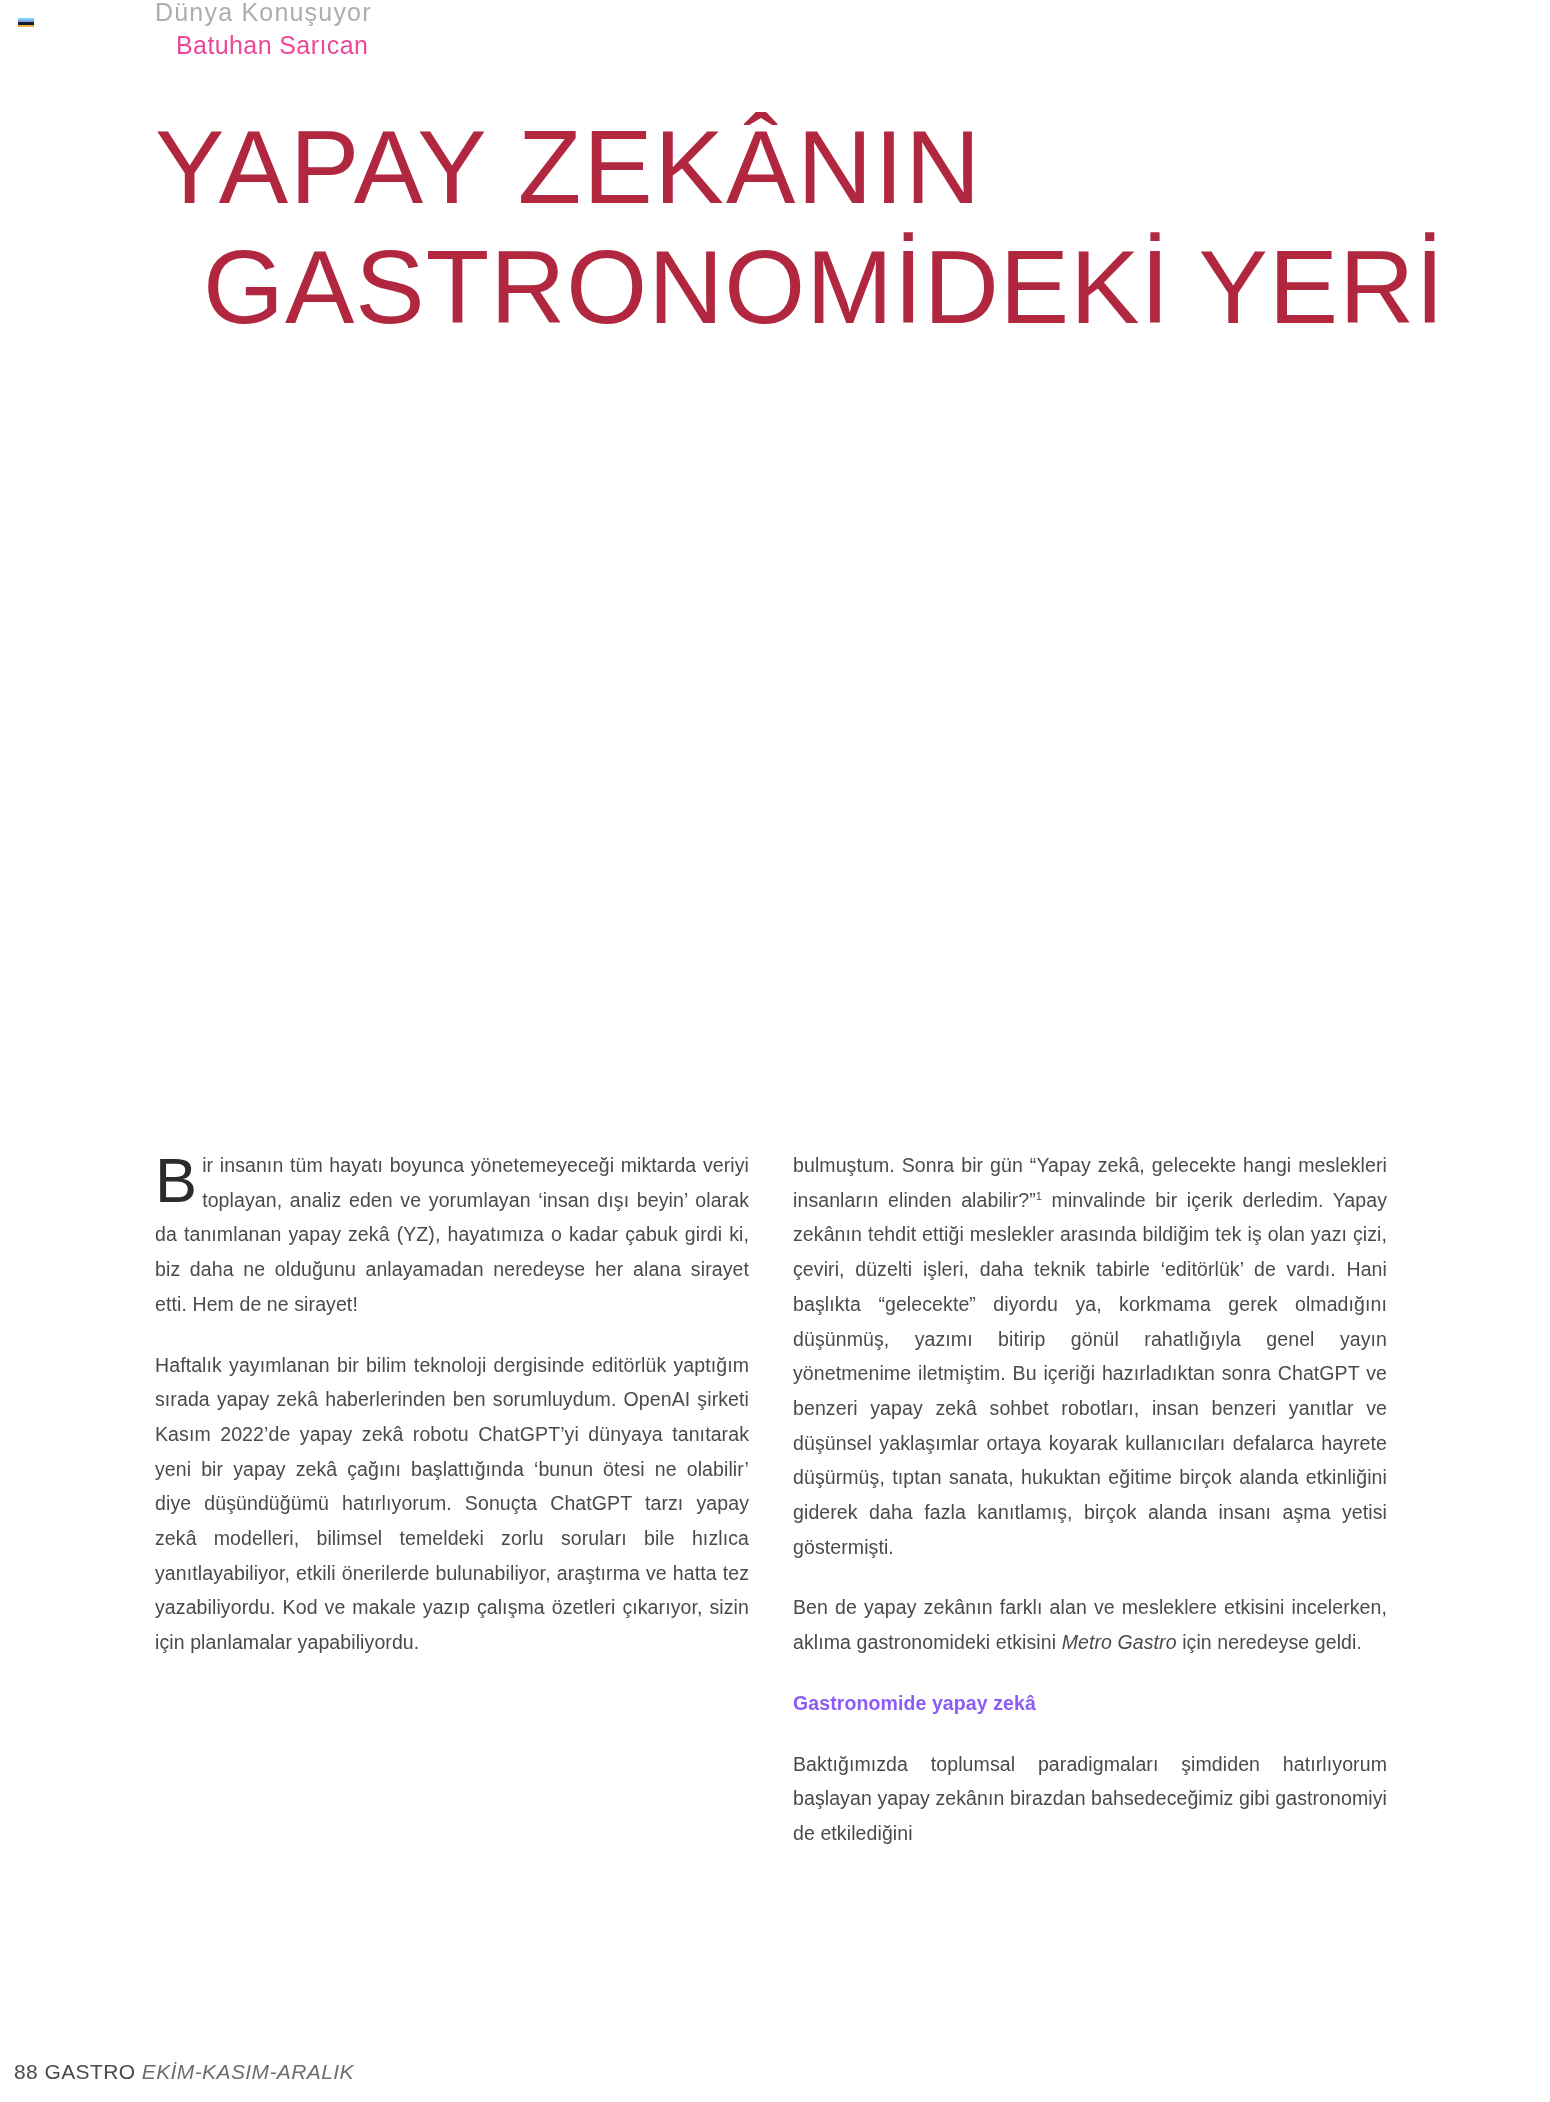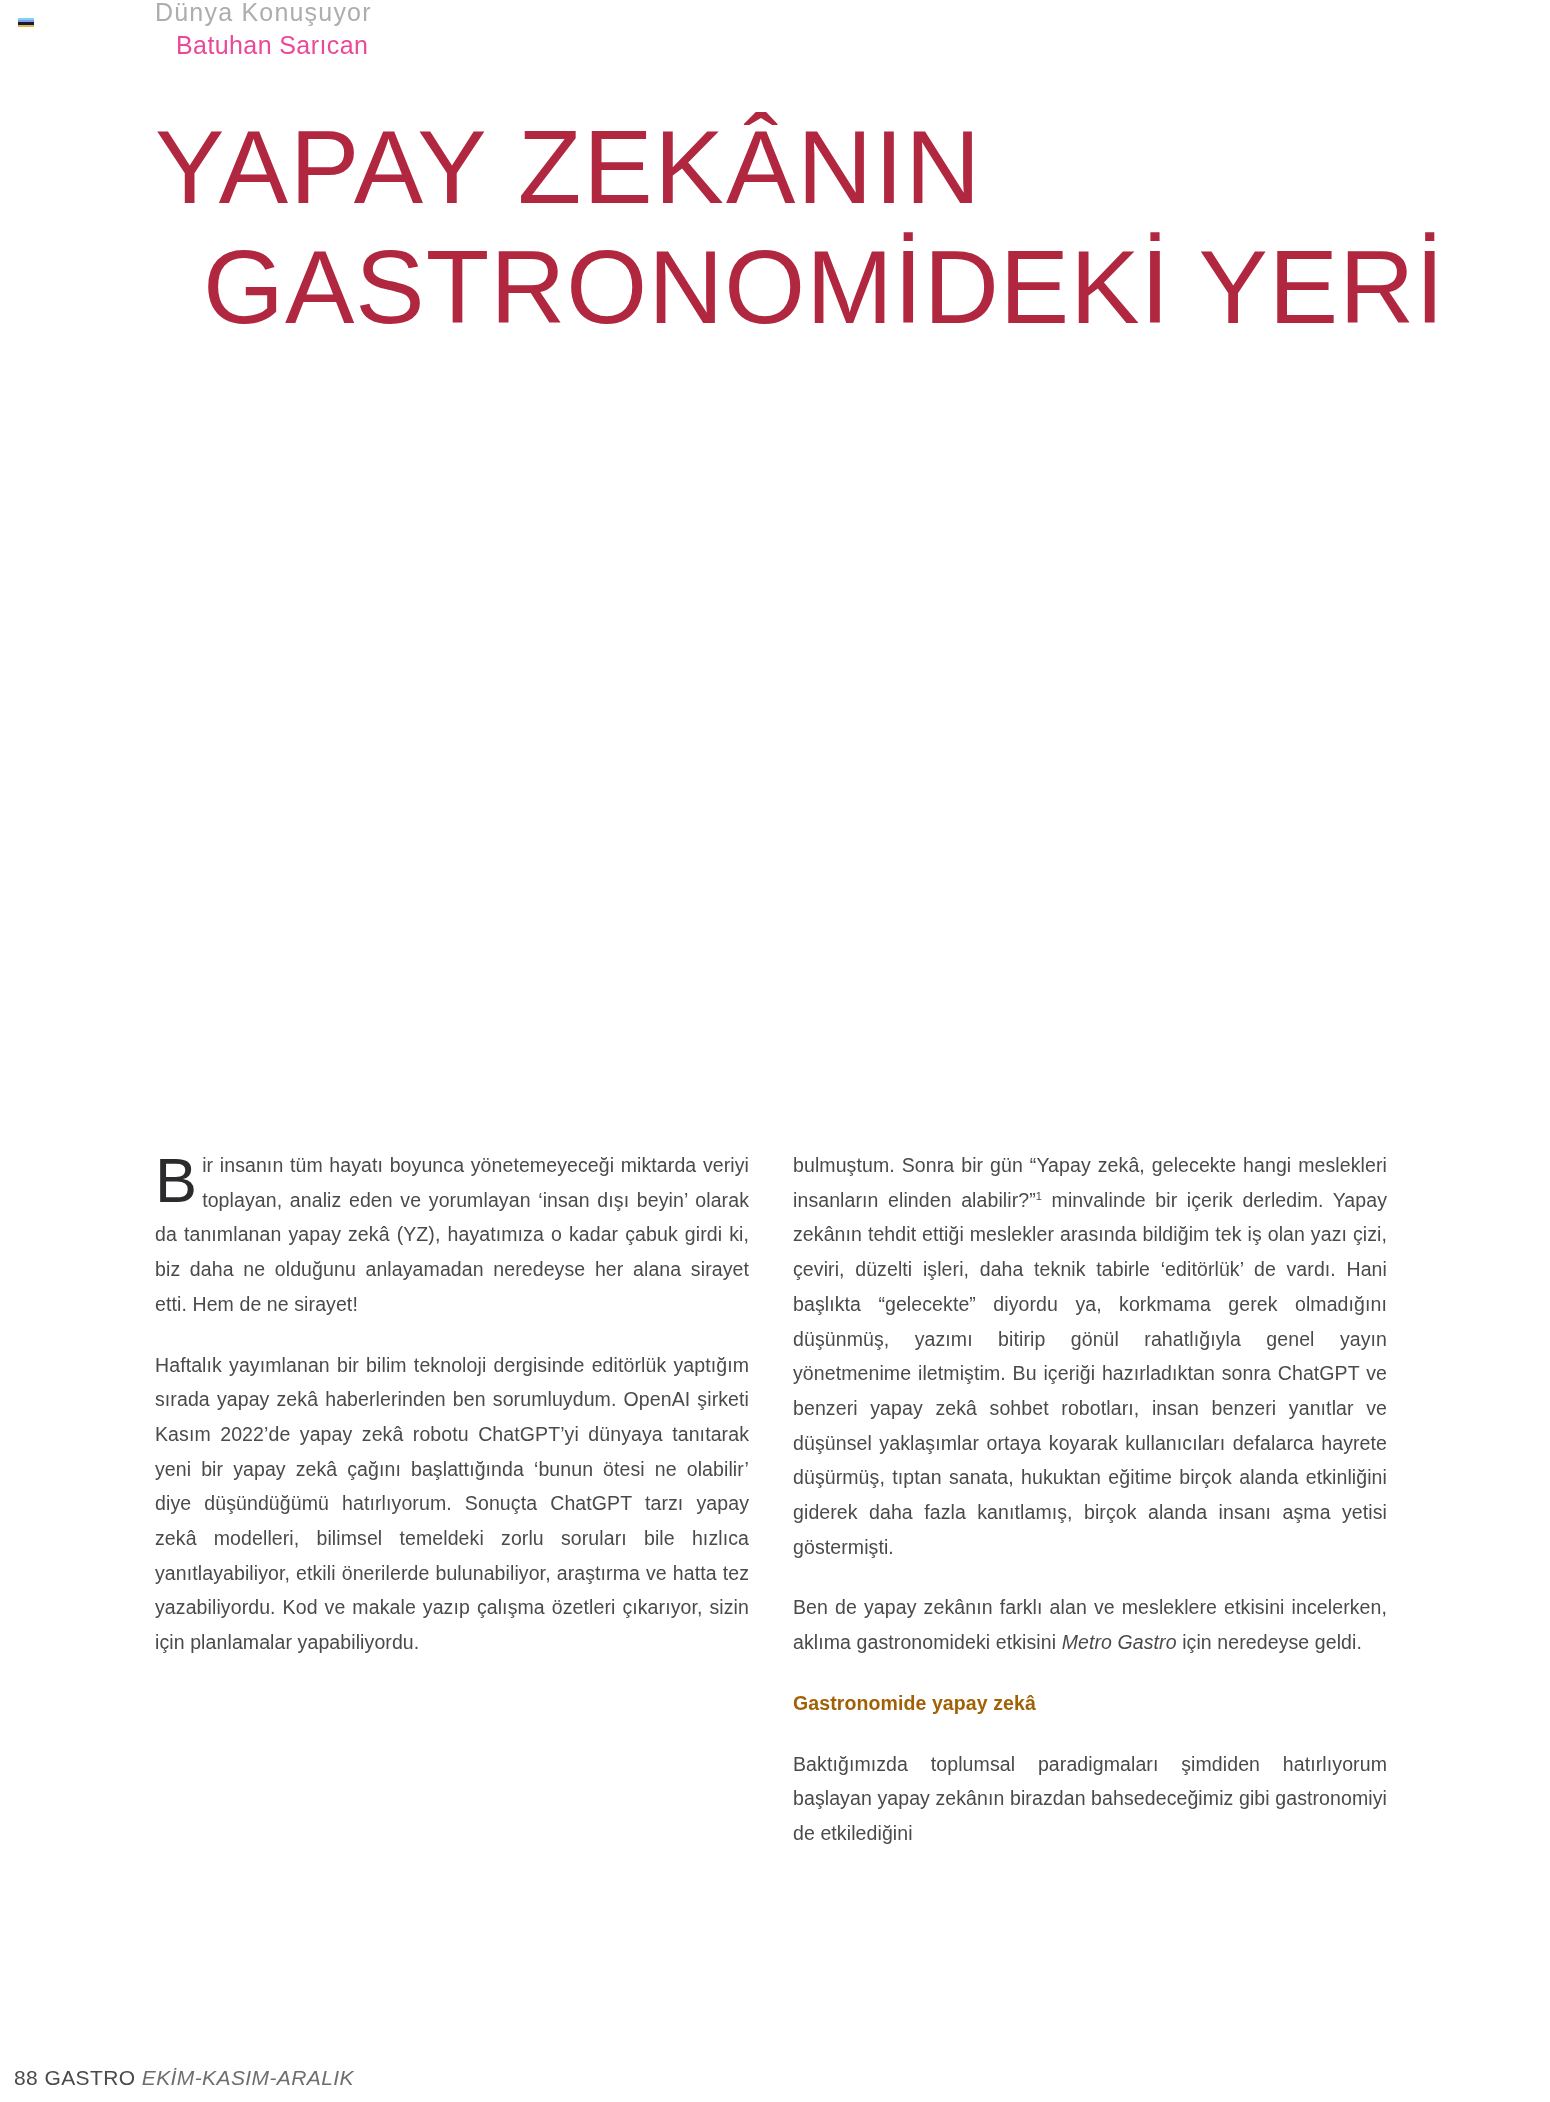--- a/index.html
+++ b/index.html
@@ -99,35 +99,35 @@
     float: left;
     font-size: 63px;
     line-height: 0.84;
     font-weight: 300;
     padding: 6px 5px 0 0;
     color: #2b2b2d;
   }
 
   .subhead {
     font-weight: 700;
-    color: #a16207;
+    color: #8b5cf6;
     margin: 0 0 2px 0;
     text-align: left;
     font-size: 19.5px;
     line-height: 1.78;
   }
 
   em.title-it { font-style: italic; }
   sup.fn { font-size: 11px; vertical-align: super; line-height: 0; }
 
   
   .footer {
     position: absolute;
     left: 14px;
-    bottom: 12px;
+    bottom: 18px;
     font-size: 21px;
     letter-spacing: 0.4px;
     color: #4a4a4d;
     font-weight: 400;
     white-space: nowrap;
   }
   .footer .issue {
     font-style: italic;
     color: #6e6e72;
     font-weight: 300;

